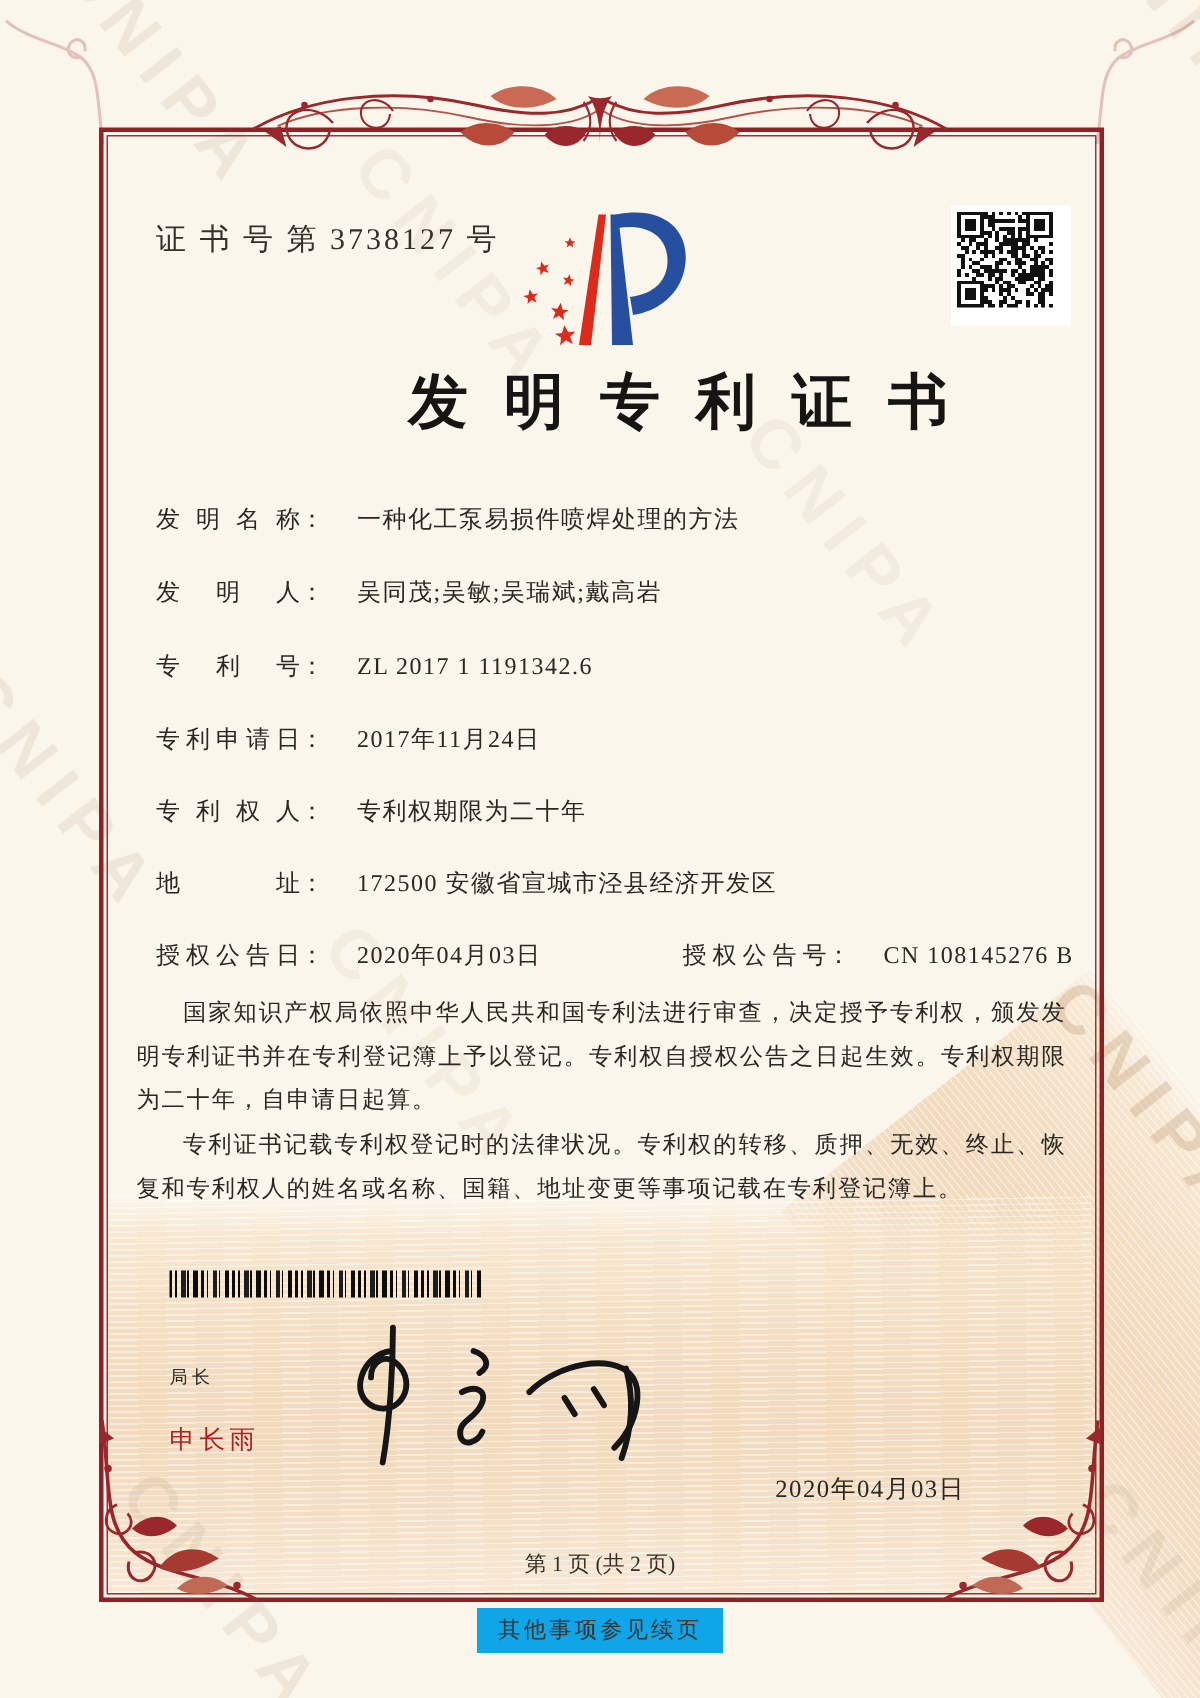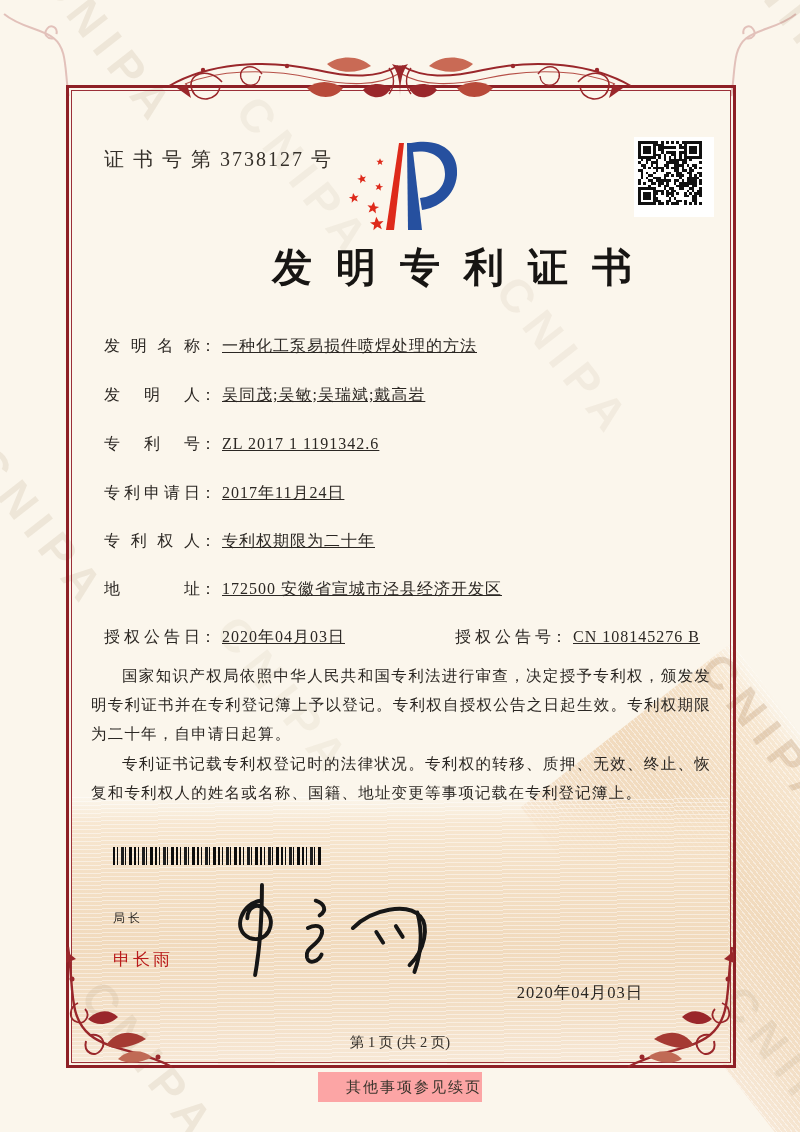--- a/index.html
+++ b/index.html
@@ -45,21 +45,21 @@
     font-size:40px;font-weight:bold;color:#171513;
     letter-spacing:24px;text-indent:24px;
   }
   
   .frow{left:104px;z-index:2;font-size:16px;white-space:nowrap;color:#2b2723;}
   .flabel{
     display:inline-block;width:96px;text-align:justify;text-align-last:justify;
     vertical-align:bottom;
   }
   .fcolon{display:inline-block;}
-  .fvalue{display:inline-block;margin-left:6px;letter-spacing:1px;text-decoration:underline;}
+  .fvalue{display:inline-block;margin-left:22px;letter-spacing:1px;}
   .grant2{position:absolute;left:351px;top:0;white-space:nowrap;}
   
   .paras{left:90px;top:660px;width:622px;z-index:2;font-size:15.5px;
     line-height:29px;text-align:justify;letter-spacing:1.2px;color:#2b2723;}
   .paras p{margin:1px;text-indent:2em;}
   
   .barcode{
     left:113px;top:847px;width:208px;height:18px;z-index:2;
     background:repeating-linear-gradient(90deg,
       #0c0c0c 0 2px, transparent 2px 4px,
@@ -69,22 +69,22 @@
       #0c0c0c 16px 19px, transparent 19px 21px);
   }
   
   .sig-title{left:113px;top:910px;font-size:12px;letter-spacing:3px;z-index:2;color:#2b2723;}
   .sig-name{left:113px;top:948px;font-size:17px;letter-spacing:3px;z-index:2;color:#b91c1c;}
   .sig-img{left:218px;top:880px;z-index:2;}
   .issue-date{left:500px;top:982px;width:160px;text-align:center;font-size:16.5px;
     letter-spacing:1px;z-index:2;color:#2b2723;}
   .page-info{left:0;top:1033px;width:800px;text-align:center;font-size:14.5px;z-index:2;color:#35302a;}
   .footer-note{
-    left:318px;top:1072px;width:164px;height:30px;line-height:30px;text-align:right;
-    background:#fca5a5;font-size:15px;letter-spacing:2px;z-index:2;color:#3a342c;
+    left:318px;top:1072px;width:164px;height:30px;line-height:30px;text-align:center;
+    background:#0ea5e9;font-size:15px;letter-spacing:2px;z-index:2;color:#3a342c;
   }
   .orn{z-index:4;pointer-events:none;}
   .ghost{opacity:.25;}
 </style>
 </head>
 <body>
 
 <span class="wm" style="left:14px;top:18px;">CNIPA</span>
 <span class="wm" style="left:700px;top:-12px;">CNIPA</span>
 <span class="wm" style="left:210px;top:150px;color:rgba(200,185,160,0.16);">CNIPA</span>

